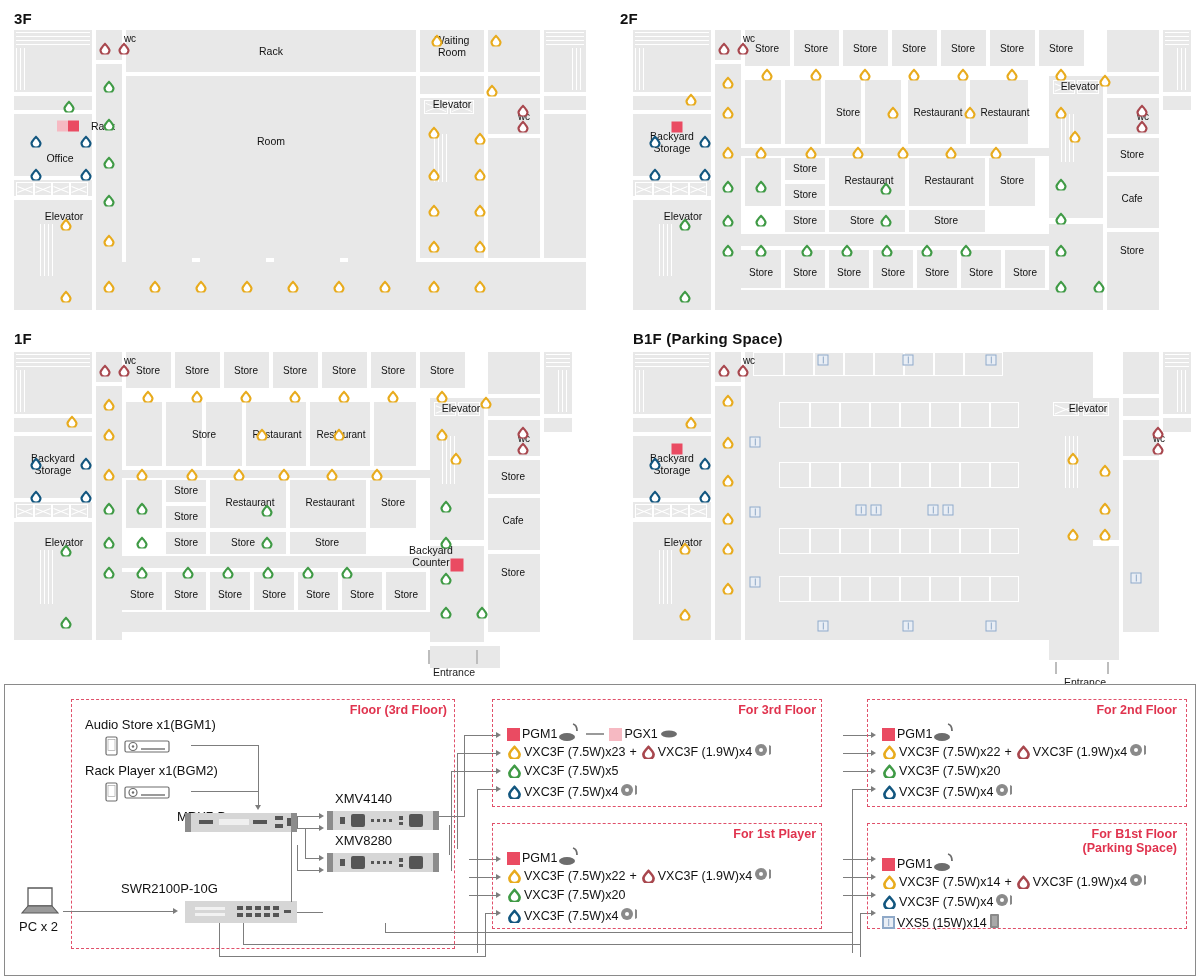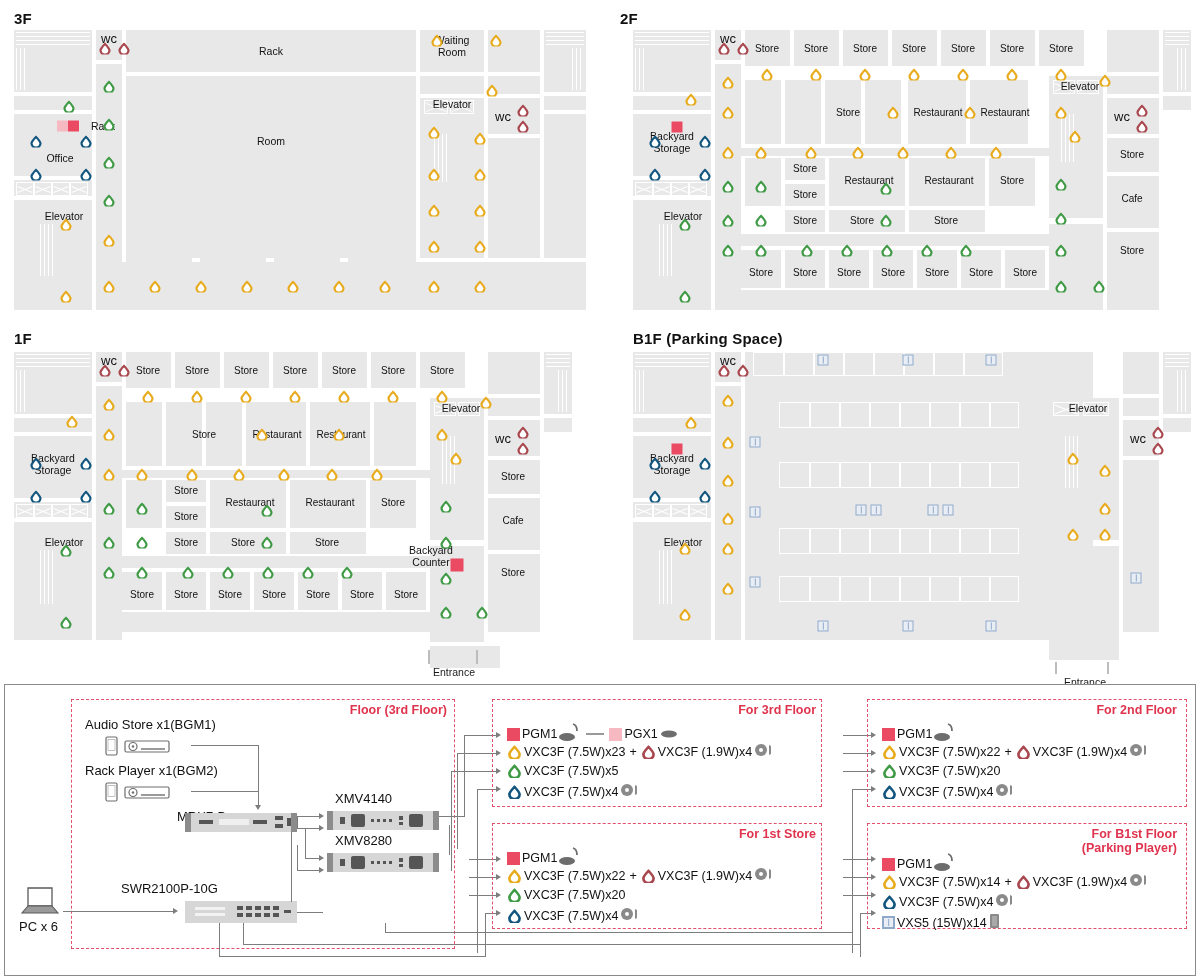--- a/index.html
+++ b/index.html
@@ -11,21 +11,21 @@
   .floor{position:absolute;}
   .floor-title{position:absolute;font-size:15px;font-weight:bold;color:#111;letter-spacing:.2px;}
   .plan{position:absolute;}
 
   
   .rm{position:absolute;background:#e8e8e8;}
   .rm.lab{display:flex;align-items:center;justify-content:center;}
   .lbl{position:absolute;font-size:10.5px;color:#111;white-space:nowrap;
        transform:translate(-50%,-50%);text-align:center;line-height:11px;}
   .lbl.sm{font-size:10px;}
-  .wc-lbl{position:absolute;font-size:13px;color:#111;transform:translate(-50%,-50%);}
+  .wc-lbl{position:absolute;font-size:10px;color:#111;transform:translate(-50%,-50%);margin-left:21px;}
 
   
   .hatch{position:absolute;background:
      repeating-linear-gradient(to bottom,#fff 0 1px,transparent 1px 4px);}
   .hatchv{position:absolute;background:
      repeating-linear-gradient(to right,#fff 0 1px,transparent 1px 4px);}
   .xbox{position:absolute;border:1px solid #fff;background:transparent;}
   .xbox:before,.xbox:after{content:"";position:absolute;left:0;top:50%;width:100%;height:1px;background:#fff;}
   .xbox:before{transform:rotate(22deg);}
   .xbox:after{transform:rotate(-22deg);}
@@ -1548,21 +1548,21 @@
     </span>
     <span class="ear"></span>
   </div>
 
   <div style="position:absolute;left:14px;top:200px;">
     <svg width="42" height="32" viewBox="0 0 42 32">
       <path d="M9 3 L33 3 L33 21 L9 21 Z" fill="#fff" stroke="#5a5a5a" stroke-width="1.3"></path>
       <path d="M9 21 L33 21 L39 28 L3 28 Z" fill="#9a9a9a" stroke="#5a5a5a" stroke-width="1.1"></path>
     </svg>
   </div>
-  <div class="dev-t" style="left:14px;top:234px;">PC x 6</div>
+  <div class="dev-t" style="left:14px;top:234px;">PC x 2</div>
 
   <div class="line" style="left:186px;top:60px;width:68px;height:1.3px;"></div>
   <div class="line" style="left:186px;top:106px;width:68px;height:1.3px;"></div>
   <div class="line" style="left:253px;top:60px;width:1.3px;height:62px;"></div>
   <div class="arwd" style="left:250px;top:120px;"></div>
 
   <div class="line" style="left:58px;top:226px;width:110px;height:1.3px;"></div>
   <div class="arw" style="left:168px;top:222.5px;"></div>
 
   <div class="line" style="left:292px;top:131px;width:22px;height:1.3px;"></div>
@@ -1768,21 +1768,21 @@
     <span>
       <svg width="19" height="14" viewBox="0 0 19 14">
           <circle cx="7" cy="7" r="6" fill="#8a8a8a"></circle>
           <circle cx="7" cy="7" r="2" fill="#fff"></circle>
           <path d="M15 2 L17 3 L17 11 L15 12 Z" fill="#8a8a8a"></path>
         </svg>
     </span>
   </div>
 
   <div class="dash" style="left:487px;top:138px;width:330px;height:106px;"></div>
-  <div class="dash-t" style="left:645px;top:142px;width:166px;">For 1st Store</div>
+  <div class="dash-t" style="left:645px;top:142px;width:166px;">For 1st Player</div>
 
   <div class="row" style="left:502px;top:162px;">
     <span class="chip"></span>
     <span>PGM1</span>
     <span>
       <svg width="22" height="19" viewBox="0 0 22 19">
           <path d="M14 1 Q18 2 18 8" stroke="#6d6d6d" stroke-width="1.8" fill="none"></path>
           <ellipse cx="8" cy="14" rx="8" ry="4" fill="#6d6d6d"></ellipse>
         </svg>
     </span>
@@ -1832,21 +1832,21 @@
       <svg width="19" height="14" viewBox="0 0 19 14">
           <circle cx="7" cy="7" r="6" fill="#8a8a8a"></circle>
           <circle cx="7" cy="7" r="2" fill="#fff"></circle>
           <path d="M15 2 L17 3 L17 11 L15 12 Z" fill="#8a8a8a"></path>
         </svg>
     </span>
   </div>
 
   <div class="dash" style="left:862px;top:138px;width:320px;height:106px;"></div>
   <div class="dash-t" style="left:1010px;top:142px;width:162px;">For B1st Floor</div>
-  <div class="dash-t" style="left:1010px;top:156px;width:162px;">(Parking Player)</div>
+  <div class="dash-t" style="left:1010px;top:156px;width:162px;">(Parking Space)</div>
 
   <div class="row" style="left:877px;top:168px;">
     <span class="chip"></span>
     <span>PGM1</span>
     <span>
       <svg width="22" height="19" viewBox="0 0 22 19">
           <path d="M14 1 Q18 2 18 8" stroke="#6d6d6d" stroke-width="1.8" fill="none"></path>
           <ellipse cx="8" cy="14" rx="8" ry="4" fill="#6d6d6d"></ellipse>
         </svg>
     </span>

